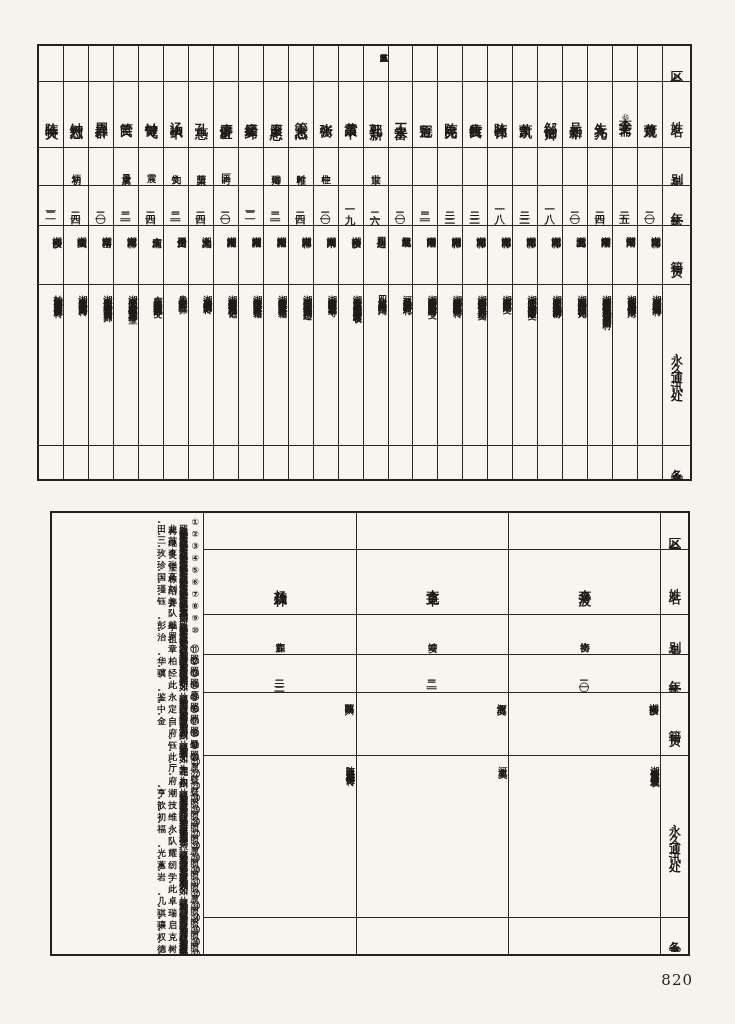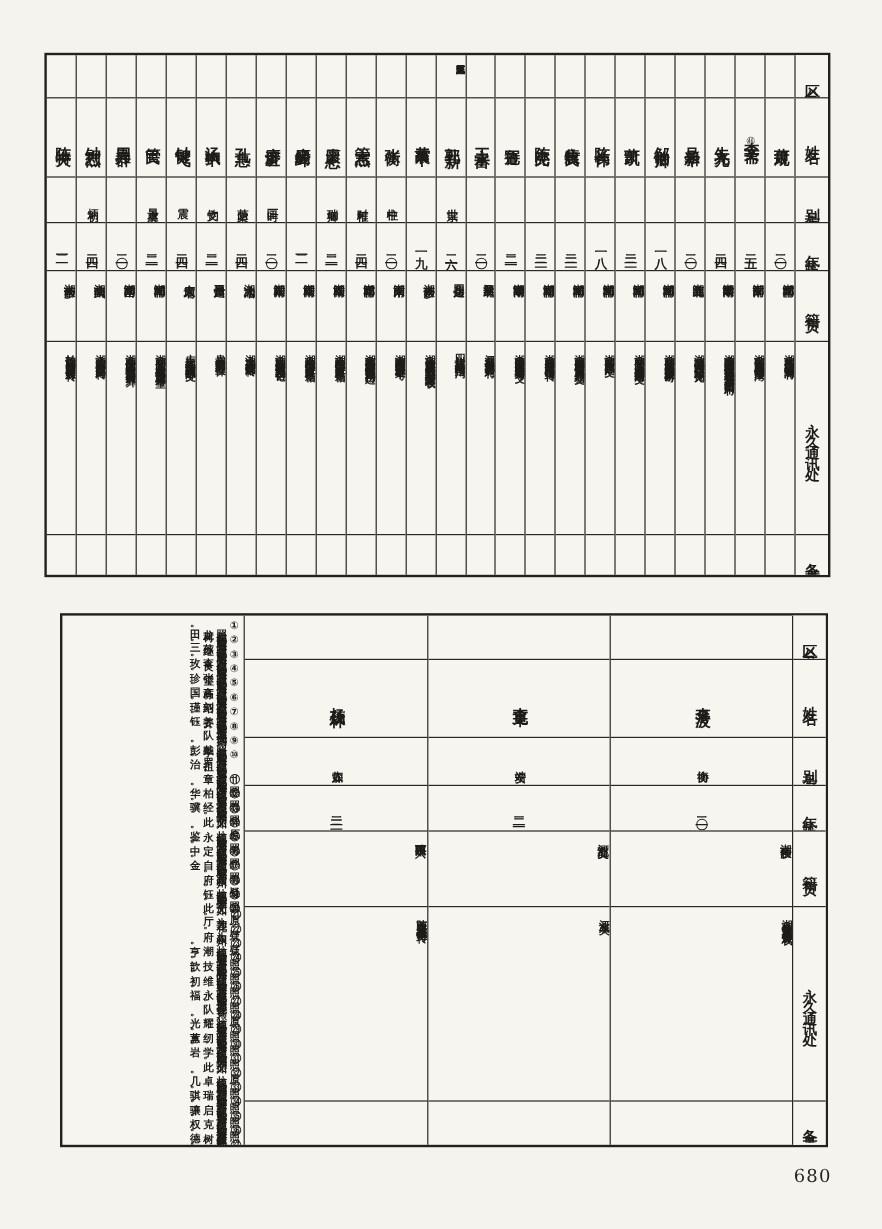--- a/index.html
+++ b/index.html
@@ -485,14 +485,14 @@
           <div class="footnote">㉜照片说明姓名为刘卓几。</div>
           <div class="footnote">㉝照片说明姓名为苏瑞骐。</div>
           <div class="footnote">㉞照片说明姓名为席启骧。</div>
           <div class="footnote">㉟照片说明姓名为薰克权。</div>
           <div class="footnote">㊱照片说明姓名为周树德。</div>
           <div class="footnote">㊲照片说明姓名为刘思宪。</div>
         </div>
       </div>
     </div>
 
-  <div class="pagenum">680</div>
+  <div class="pagenum">820</div>
 </div>
 
 </body></html>

